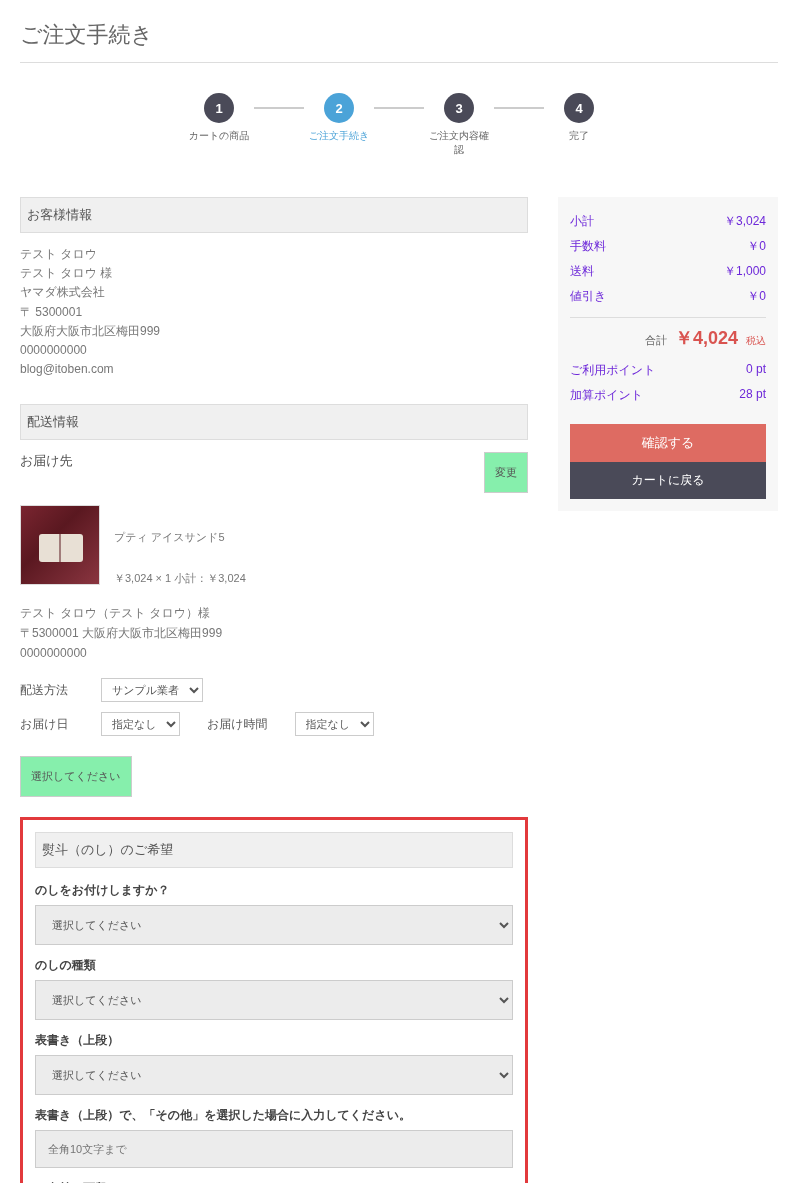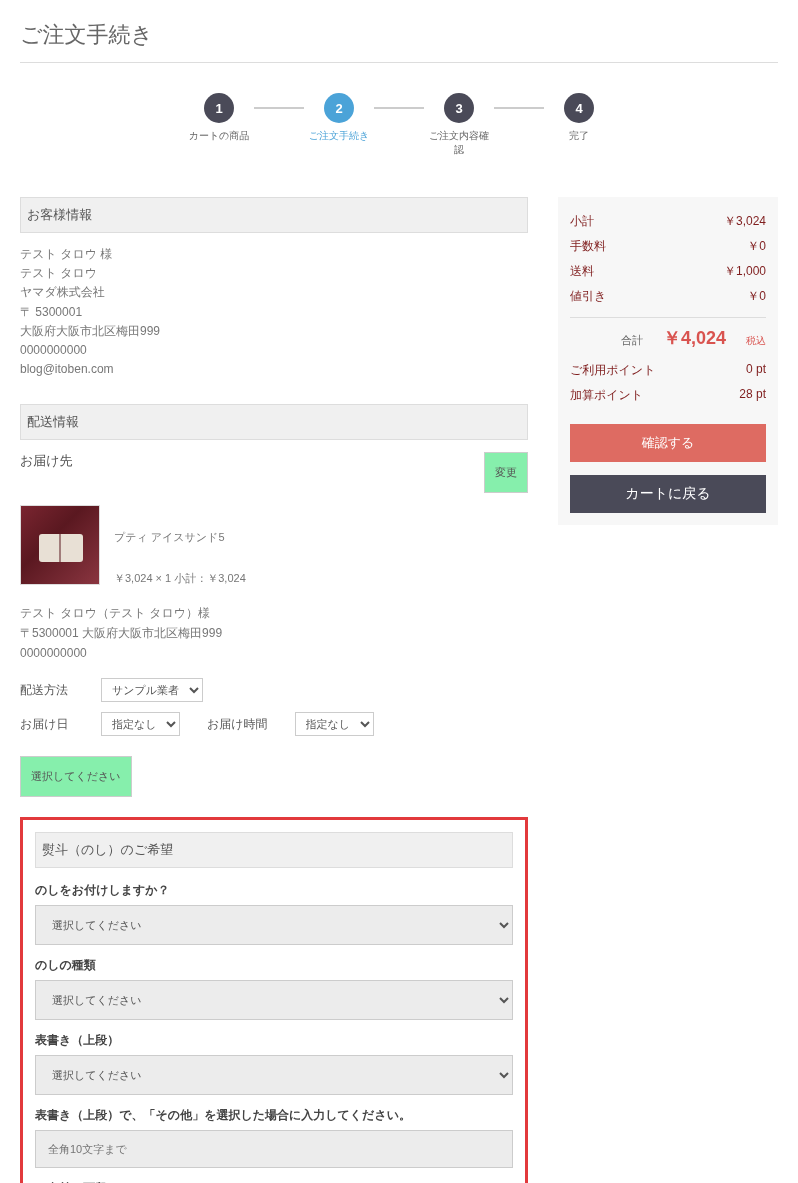--- a/index.html
+++ b/index.html
@@ -29,28 +29,28 @@
 .addr-block p { line-height: 1.5; color: #777; font-size: 12px; margin-bottom: 2px; }
 .addr-block { margin-bottom: 16px; }
 .form-row { display: flex; align-items: center; gap: 27px; margin-bottom: 10px; }
 .form-row label { font-size: 12px; color: #555; min-width: 54px; }
 select, input[type=text] { border: 1px solid #ccc; padding: 4px 6px; font-size: 11px; color: #555; background: #fff; }
 .noshi-box { border: 3px solid #e2393c; padding: 12px; margin-top: 20px; margin-bottom: 25px; }
 .noshi-box .section-header { margin-bottom: 14px; }
 .noshi-field { margin-bottom: 12px; }
 .noshi-field .flabel { font-size: 12px; color: #444; font-weight: bold; margin-bottom: 6px; }
 .noshi-field select, .noshi-field input[type=text] { width: 100%; padding: 12px; background: #ececec; }
-.summary-row { display: flex; justify-content: space-between; font-size: 12px; color: #7f1d1d; padding: 4px 0; }
-.summary-total { border-top: 1px solid #ddd; margin-top: 8px; padding-top: 8px; text-align: right; display: flex; justify-content: flex-end; align-items: baseline; gap: 20px; }
+.summary-row { display: flex; justify-content: space-between; font-size: 12px; color: #6d28d9; padding: 4px 0; }
+.summary-total { border-top: 1px solid #ddd; margin-top: 8px; padding-top: 8px; text-align: right; display: flex; justify-content: flex-end; align-items: baseline; gap: 8px; }
 .summary-total .tlabel { font-size: 11px; color: #666; }
 .summary-total .tval { font-size: 18px; color: #d9534f; font-weight: bold; }
 .summary-total .ttax { font-size: 10px; color: #d9534f; }
 .points { margin-top: 8px; }
 .btn-primary { display: block; width: 100%; background: #de6b62; color: #fff; text-align: center; padding: 10px; border: none; font-size: 13px; margin-top: 16px; cursor: pointer; }
-.btn-secondary { display: block; width: 100%; background: #4a4a58; color: #fff; padding: 10px; border: none; font-size: 14px; margin-top: 13px; cursor: pointer; }
+.btn-secondary { display: block; width: 100%; background: #4a4a58; color: #fff; padding: 10px; border: none; font-size: 12px; margin-top: 0; cursor: pointer; }
 </style>
 </head>
 <body>
 
 <h1 class="page-title">ご注文手続き</h1>
 
 <div class="steps">
   <div class="step">
     <div class="step-circle">1</div>
     <div class="step-label">カートの商品</div>
@@ -70,22 +70,22 @@
     <div class="step-circle">4</div>
     <div class="step-label">完了</div>
   </div>
 </div>
 
 <div class="main-wrap">
   <div class="left-col">
 
     <div class="section-header">お客様情報</div>
     <div class="customer-info">
+      <p>テスト タロウ</p>
       <p>テスト タロウ 様</p>
-      <p>テスト タロウ</p>
       <p>ヤマダ株式会社</p>
       <p>〒 5300001</p>
       <p>大阪府大阪市北区梅田999</p>
       <p>0000000000</p>
       <p>blog@itoben.com</p>
     </div>
 
     <div class="section-header">配送情報</div>
     <div class="delivery-header-row">
       <div class="label">お届け先</div>

